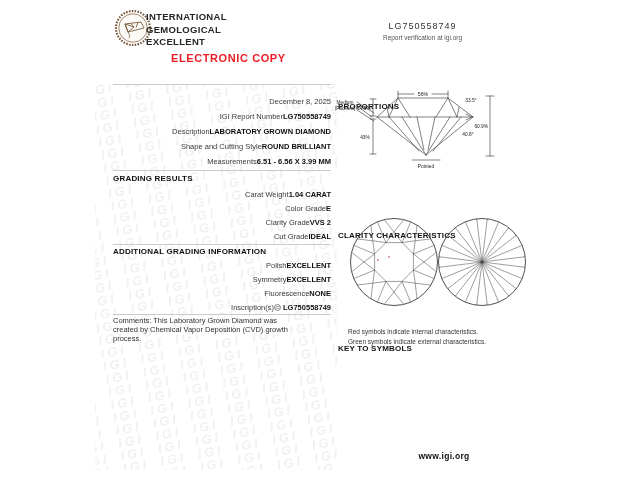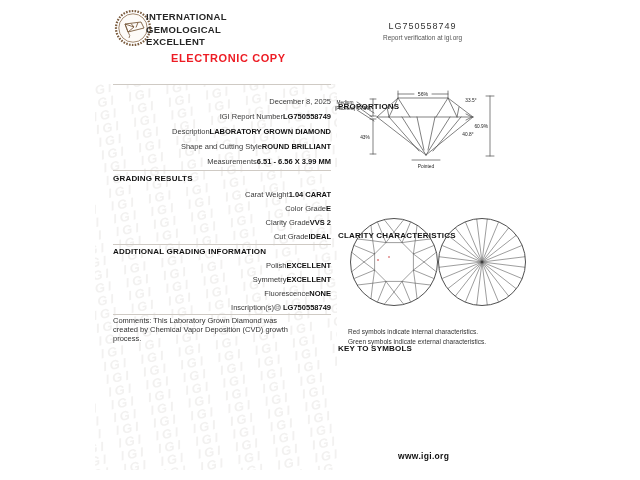--- a/index.html
+++ b/index.html
@@ -39,21 +39,21 @@
   .rsec{position:absolute;font-size:8px;font-weight:bold;color:#111;z-index:2;letter-spacing:0.2px;margin-top:32px;}
   #prop-svg{position:absolute;left:332px;top:88px;z-index:2;}
   #clarity-svg{position:absolute;left:348px;top:216px;z-index:2;}
   #prop-svg line, #prop-svg polyline, #prop-svg polygon
     {stroke:#4a4a4a;stroke-width:0.7;fill:none;stroke-linecap:round;}
   #prop-svg text{fill:#222;font-family:"Liberation Sans",sans-serif;}
   .t52{font-size:5.2px;} .t48{font-size:4.8px;}
   #clarity-svg circle.outline{stroke:#3c3c3c;stroke-width:0.9;fill:none;}
   #crown-facets line,#pavilion-facets line{stroke:#3c3c3c;stroke-width:0.5;}
   #key-lines{left:348px;top:327px;font-size:6.5px;line-height:9.5px;color:#333;}
-  #website{left:398px;top:451px;width:92px;text-align:left;font-size:8.5px;
+  #website{left:398px;top:451px;width:92px;text-align:center;font-size:8.5px;
            font-weight:bold;letter-spacing:0.3px;color:#111;}
 
   
   #seal{left:114px;top:9px;}
 </style>
 </head>
 <body>
 
 <div id="page">
 

